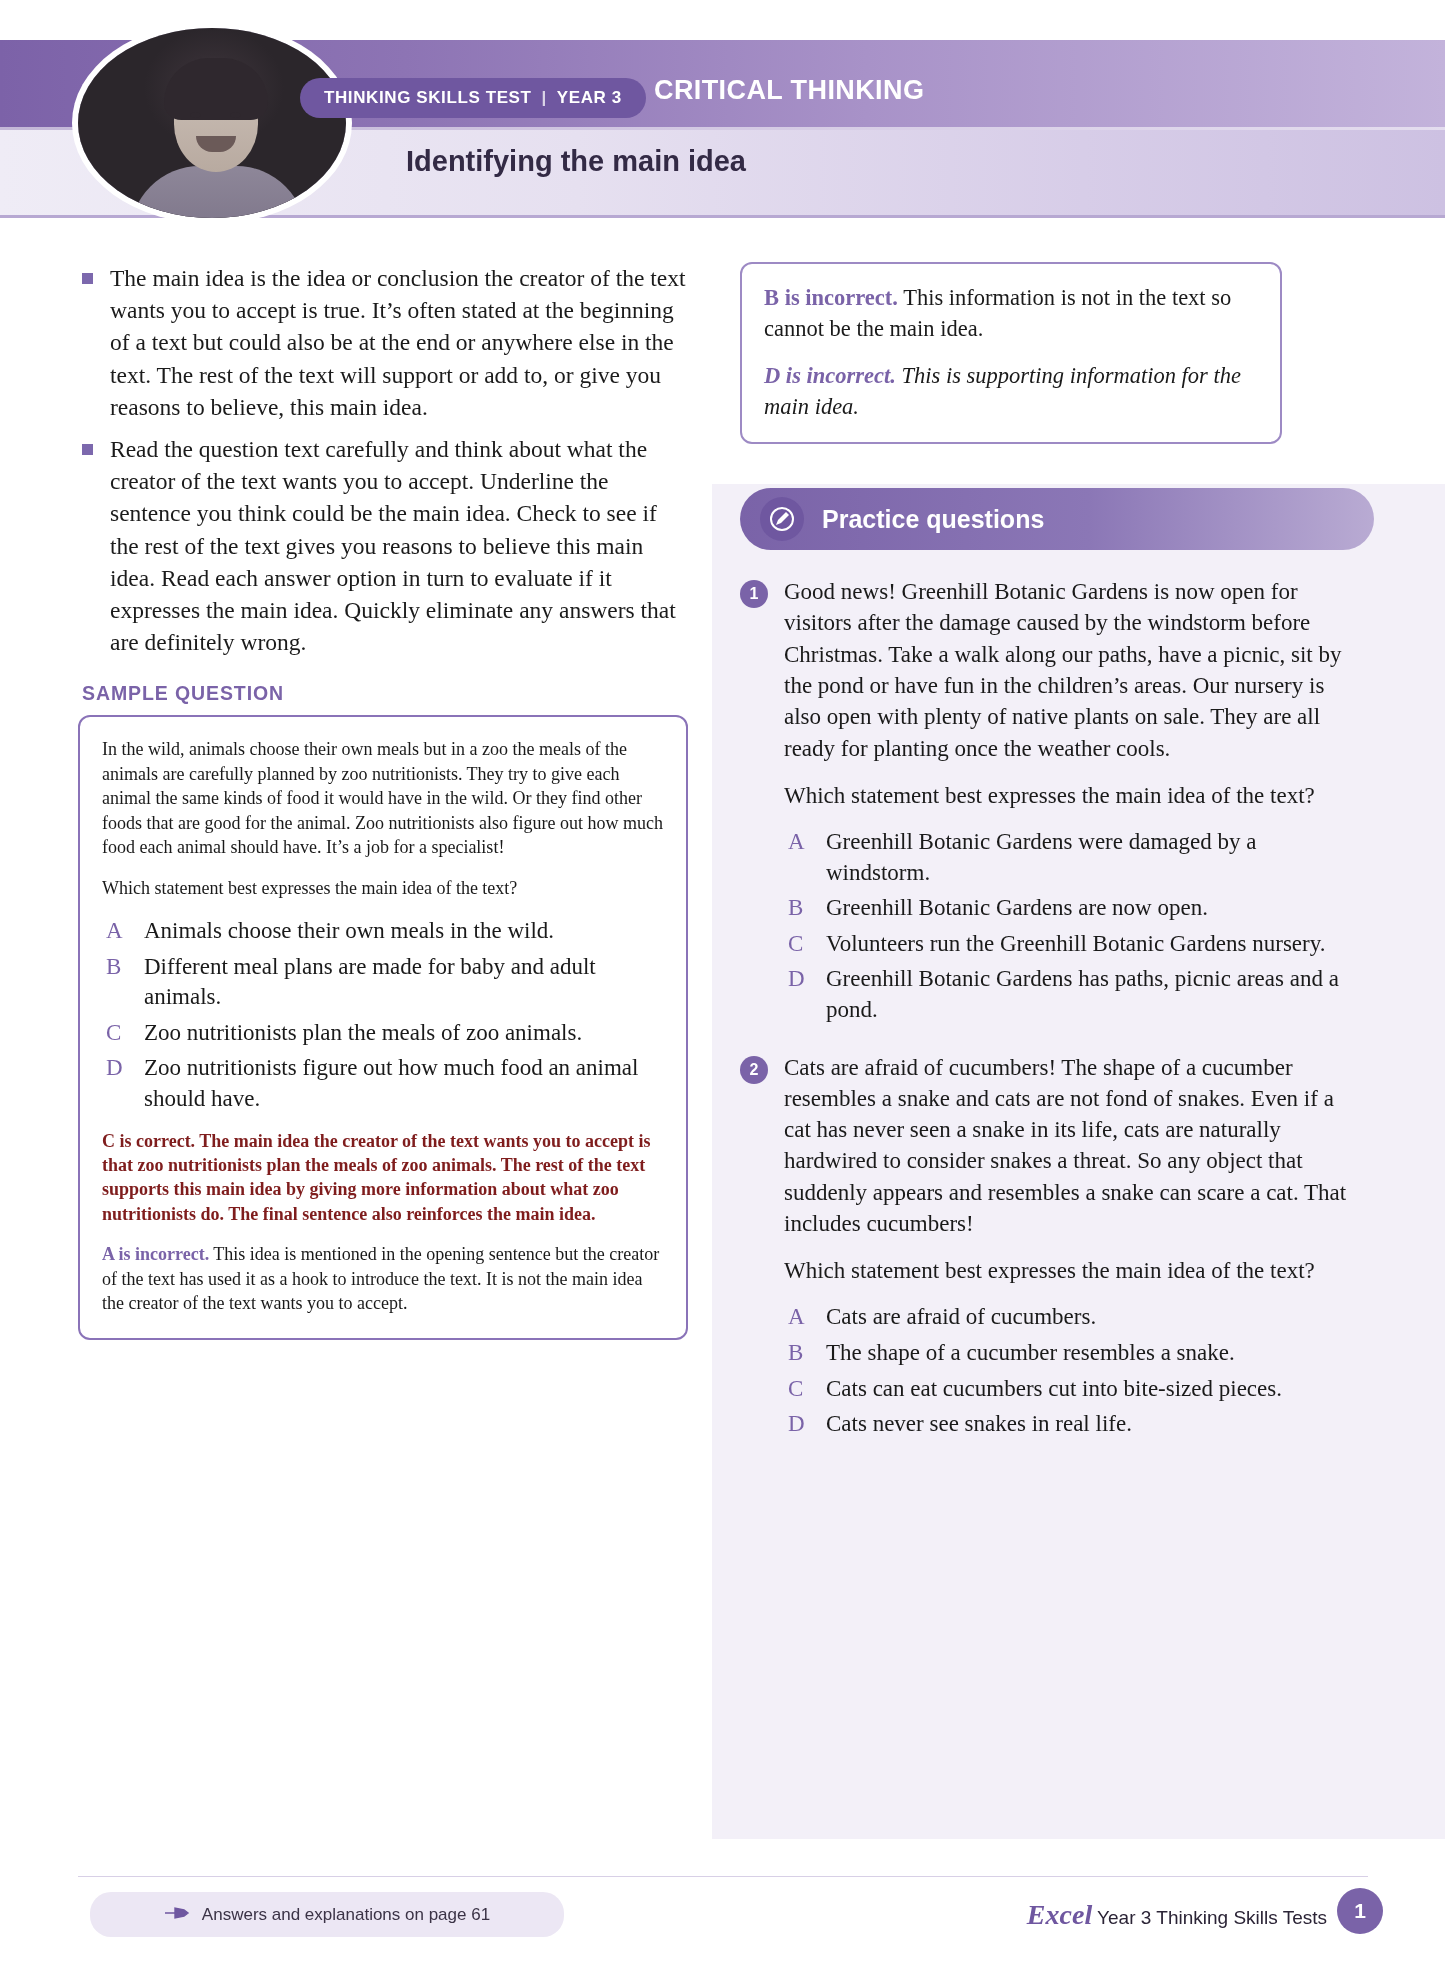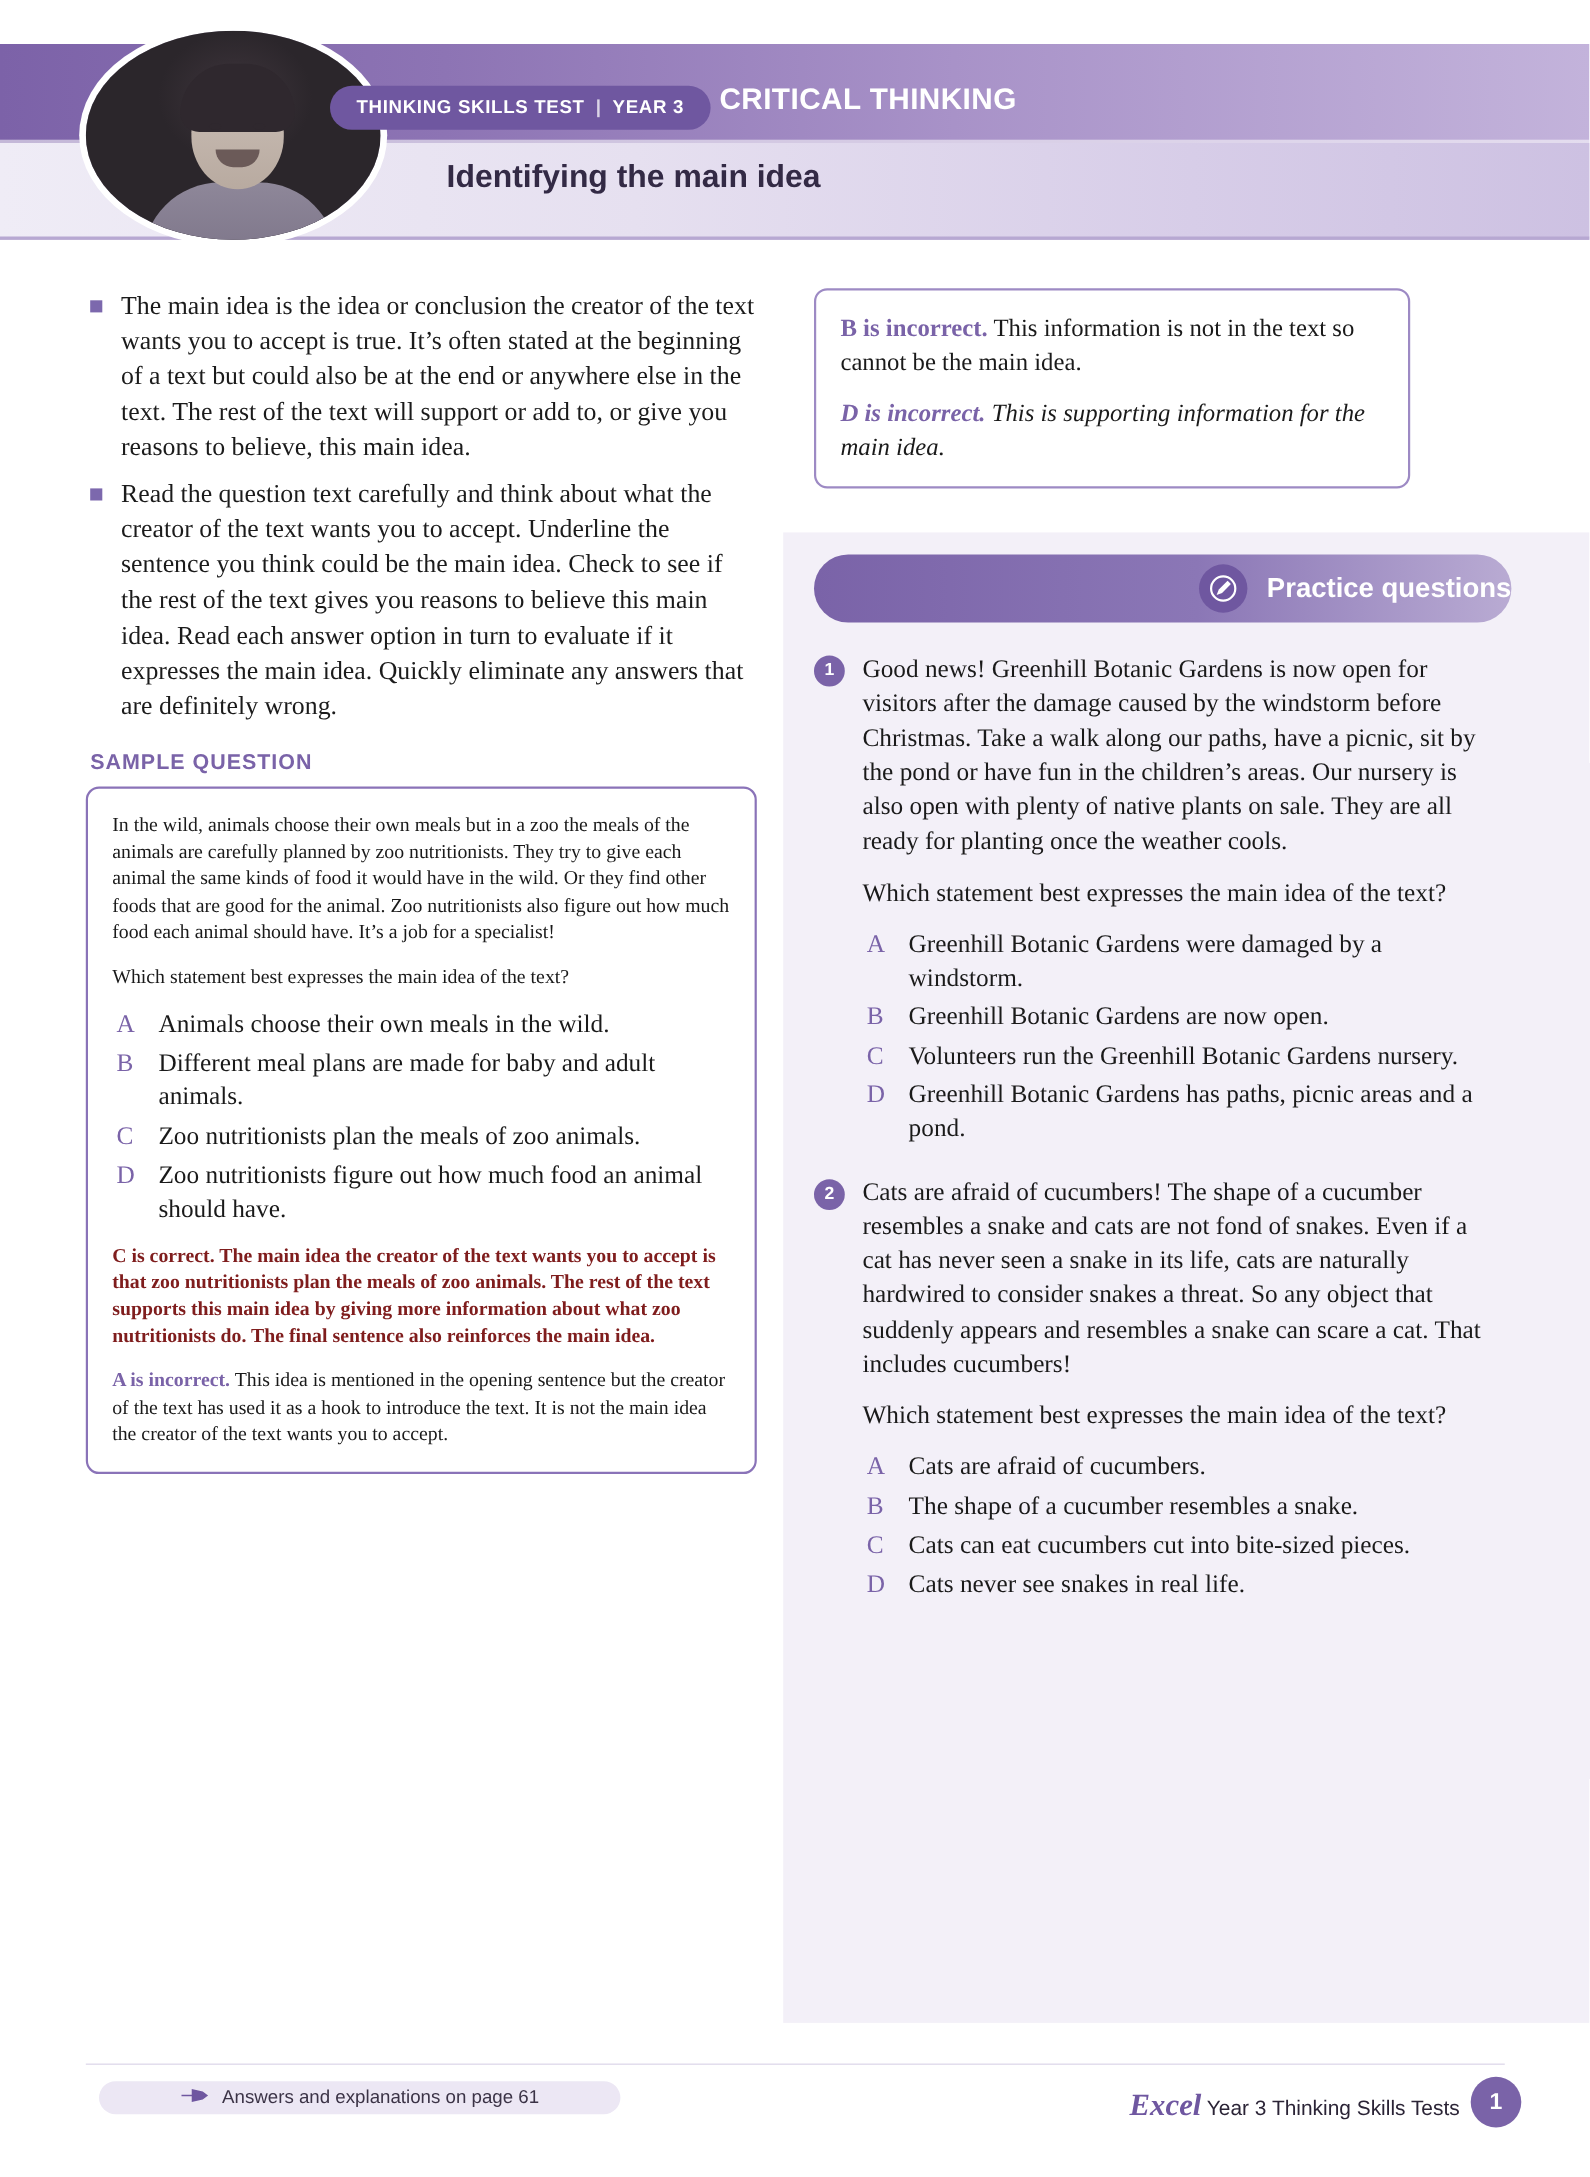--- a/index.html
+++ b/index.html
@@ -250,30 +250,29 @@
     margin: 0 0 16px 0;
     font-size: 22.5px;
     line-height: 1.38;
   }
   .note-box p:last-child { margin-bottom: 0; font-style: italic; }
   .note-box b { color: #7a63a8; }
 
   
   .practice-bar {
     position: relative;
-    margin-top: 60px;
+    margin-top: 44px;
     width: 634px;
     height: 62px;
     border-radius: 31px;
     background: linear-gradient(90deg, #7a63a8 0%, #8b77b6 55%, #b9abd3 100%);
     display: flex;
     align-items: center;
     padding-left: 20px;
     box-sizing: border-box;
-    justify-content: flex-end;
   }
   .practice-icon {
     width: 44px; height: 44px;
     border-radius: 50%;
     background: #6f57a0;
     display: flex;
     align-items: center;
     justify-content: center;
     margin-right: 18px;
   }
@@ -306,21 +305,21 @@
   .q p {
     margin: 0 0 16px 0;
     font-size: 23px;
     line-height: 1.36;
   }
 
   
   .footer-pill {
     position: absolute;
     left: 90px; top: 1892px;
-    width: 474px; height: 30px;
+    width: 474px; height: 45px;
     border-radius: 21px;
     background: #ece7f4;
     display: flex;
     align-items: center;
     justify-content: center;
     gap: 12px;
   }
   .footer-pill-text {
     font-family: "Liberation Sans", sans-serif;
     font-size: 17px;

